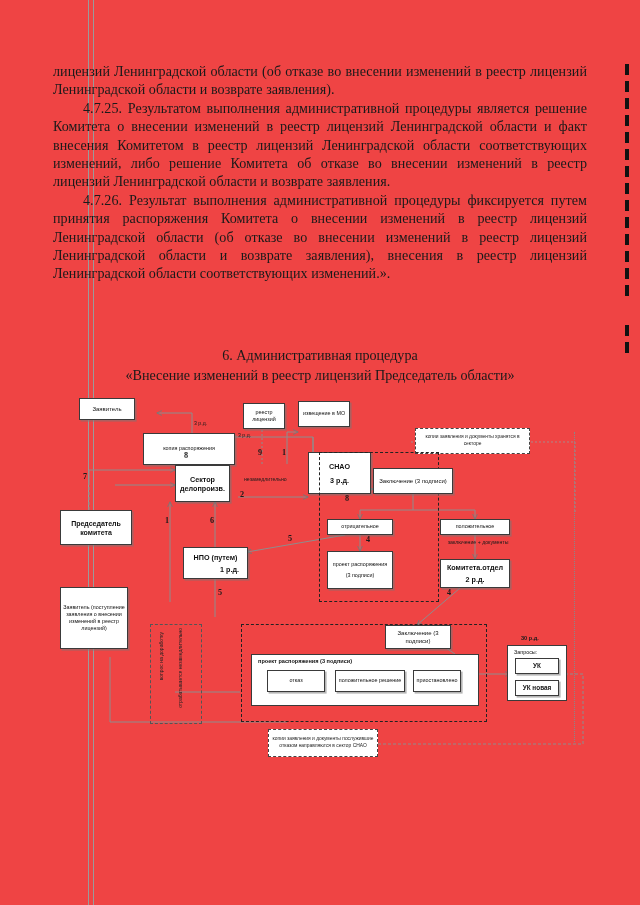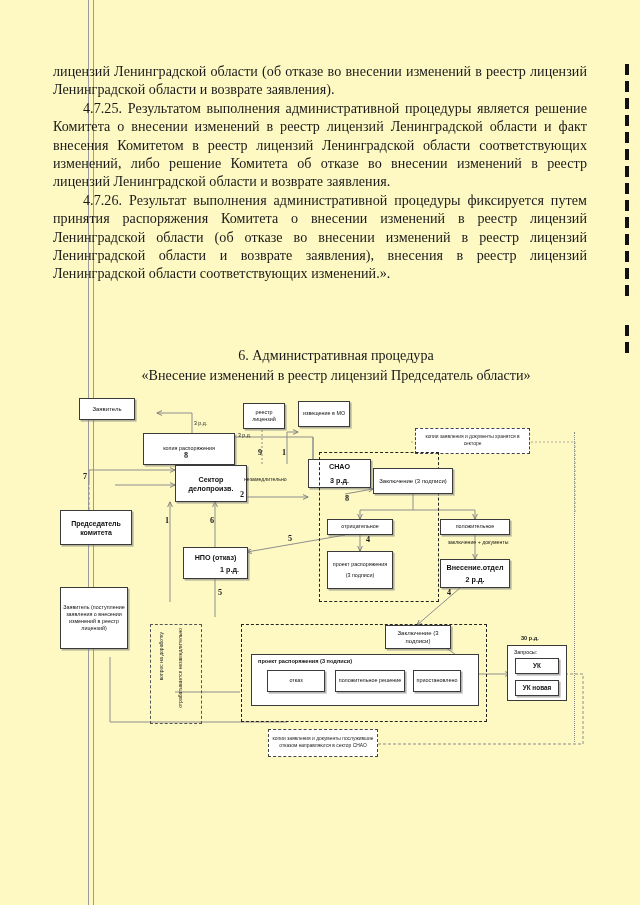--- a/index.html
+++ b/index.html
@@ -13,21 +13,21 @@
     position: relative;
     overflow: hidden;
     font-family: "Liberation Serif", serif;
     color: #1a1a1a;
   }
 
   
   #page {
     position: absolute;
     inset: 0;
-    background: #fef9c3;
+    background: #ef4444;
   }
   .scan-left-rule {
     position: absolute;
     top: 0;
     bottom: 0;
     width: 1px;
     background: #9a9a9a;
   }
   .scan-left-rule.a { left: 88px; }
   .scan-left-rule.b { left: 93px; }
@@ -61,21 +61,21 @@
     font-size: 14.1px;
     line-height: 18.4px;
     text-align: justify;
     text-justify: inter-word;
     letter-spacing: 0.05px;
   }
   #textblock p.ind { text-indent: 30px; }
 
   .heading {
     position: absolute;
-    left: 69px;
+    left: 53px;
     width: 534px;
     text-align: center;
     font-size: 14.1px;
     line-height: 19px;
   }
   .heading.h1 { top: 346px; }
   .heading.h2 { top: 366px; }
 
   
   #diagram {
@@ -278,25 +278,25 @@
     </div>
 
     <div class="node" style="left:243px; top:9px; width:52px; height:26px;">
       <span>извещение в МО</span>
     </div>
 
     <div class="note" style="left:360px; top:36px; width:115px; height:26px;">
       <span>копии заявления и документы хранятся в секторе</span>
     </div>
 
-    <div class="node bold" style="left:120px; top:73px; width:72px; height:37px;">
+    <div class="node bold" style="left:120px; top:73px; width:55px; height:37px;">
       <span>Сектор делопроизв.</span>
     </div>
 
-    <div class="node bold" style="left:253px; top:67px; width:63px; height:29px;">
+    <div class="node bold" style="left:253px; top:60px; width:63px; height:42px;">
       <span>СНАО</span>
       <span style="margin-top:5px;">3 р.д.</span>
     </div>
 
     <div class="node bold" style="left:5px; top:118px; width:72px; height:35px; font-size:7px; line-height:9px;">
       <span>Председатель комитета</span>
     </div>
 
     <div class="dashbox" style="left:264px; top:60px; width:120px; height:150px;"></div>
 
@@ -311,26 +311,26 @@
     <div class="node" style="left:385px; top:127px; width:70px; height:16px;">
       <span>положительное</span>
     </div>
 
     <div class="node" style="left:272px; top:159px; width:66px; height:38px;">
       <span>проект распоряжения</span>
       <span style="margin-top:4px;">(3 подписи)</span>
     </div>
 
     <div class="node bold" style="left:385px; top:167px; width:70px; height:29px;">
-      <span>Внесение.отдел</span>
+      <span>Комитета.отдел</span>
       <span style="margin-top:3px;">2 р.д.</span>
     </div>
 
     <div class="node bold" style="left:128px; top:155px; width:65px; height:32px;">
-      <span>НПО (отказ)</span>
+      <span>НПО (путем)</span>
       <span style="margin-top:3px;margin-left:28px;">1 р.д.</span>
     </div>
 
     <div class="node" style="left:5px; top:195px; width:68px; height:62px;">
       <span>Заявитель (поступление заявления о внесении изменений в реестр лицензий)</span>
     </div>
 
     <div class="dashbox thin" style="left:95px; top:232px; width:52px; height:100px;"></div>
     <div class="vlabel" style="left:103px; top:240px;">вопрос на доработку</div>
     <div class="vlabel" style="left:122px; top:236px;">отрабатывается незамедлительно</div>

